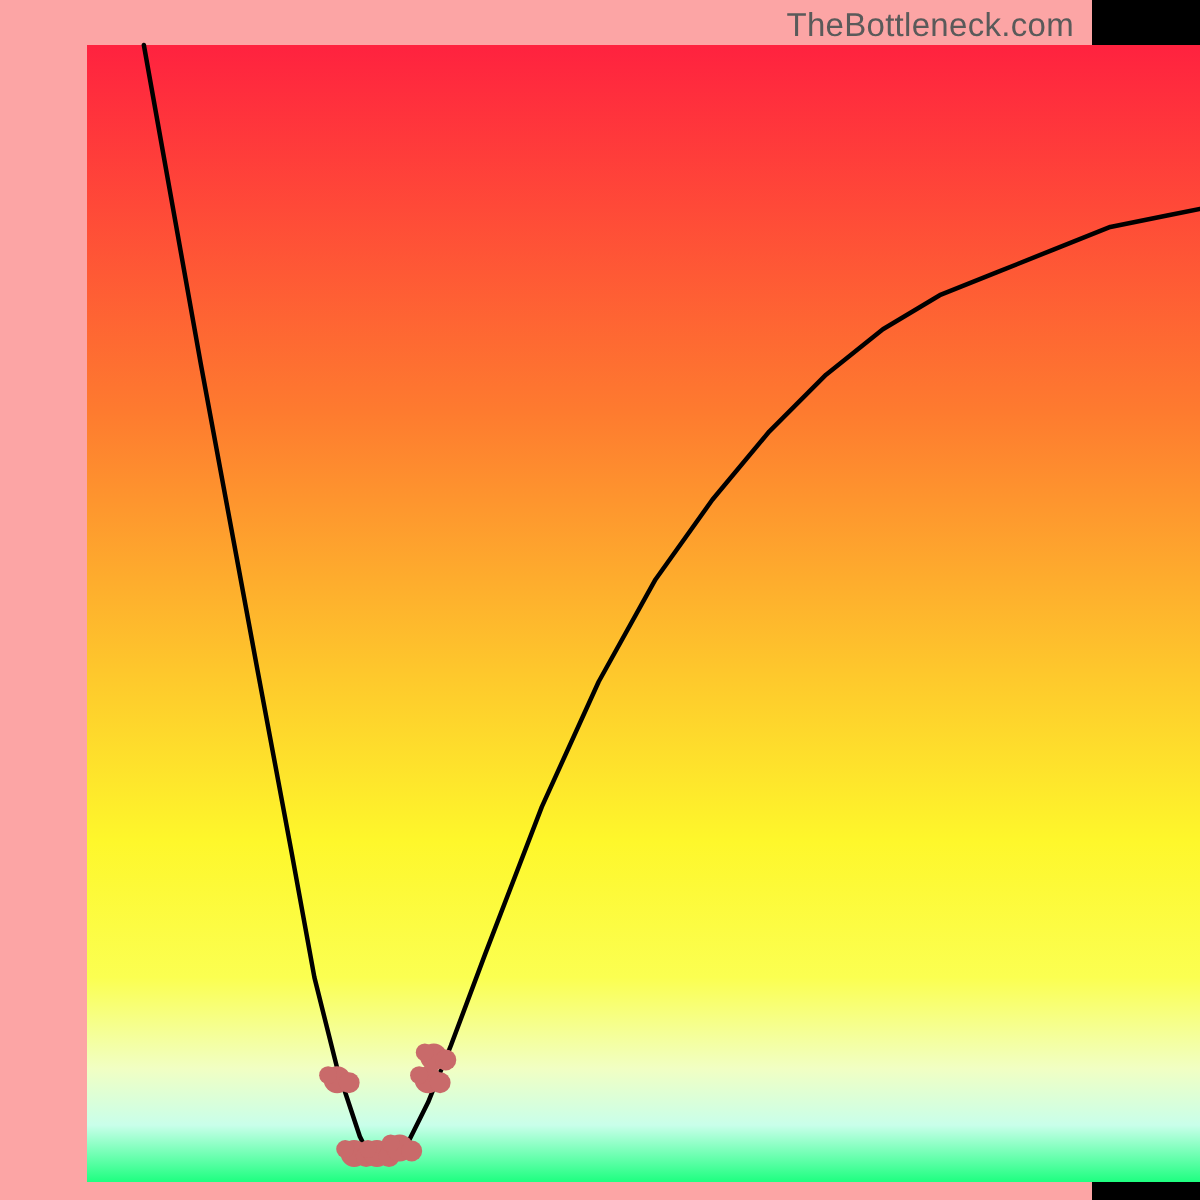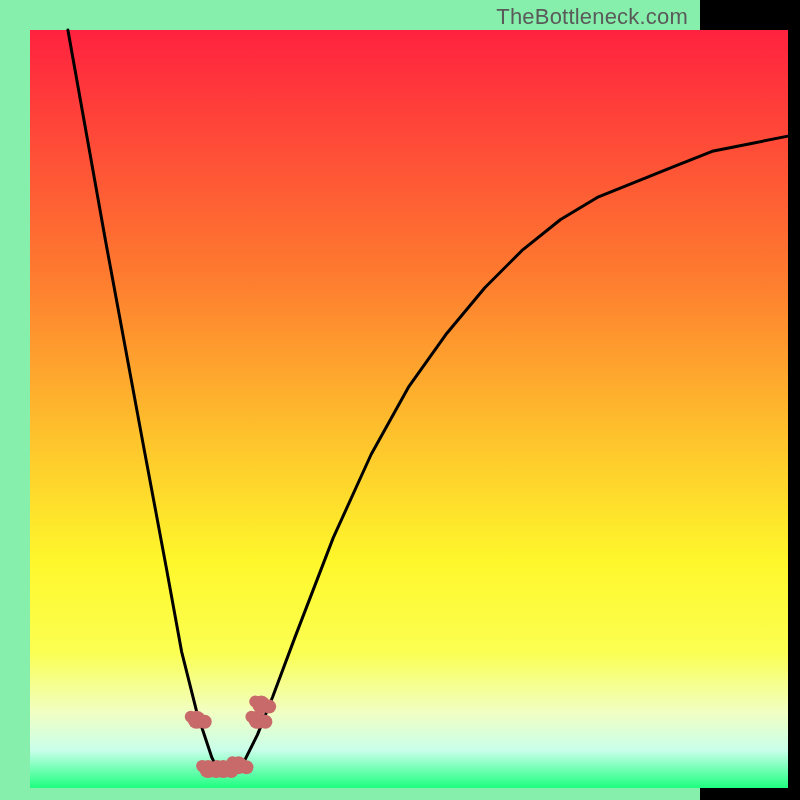--- a/index.html
+++ b/index.html
@@ -9,21 +9,22 @@
     height: 800px;
     background: #000;
     overflow: hidden;
   }
   .frame {
     position: absolute;
     top: 0;
     left: 0;
     width: 700px;
     height: 800px;
-    background: #86efac;
+    background: #fca5a5;
+    padding-left: 28px;
   }
   .watermark {
     position: absolute;
     top: 4px;
     right: 12px;
     font-family: Arial, Helvetica, sans-serif;
     font-size: 22px;
     font-weight: 500;
     color: #5a5a5a;
     letter-spacing: 0.2px;

